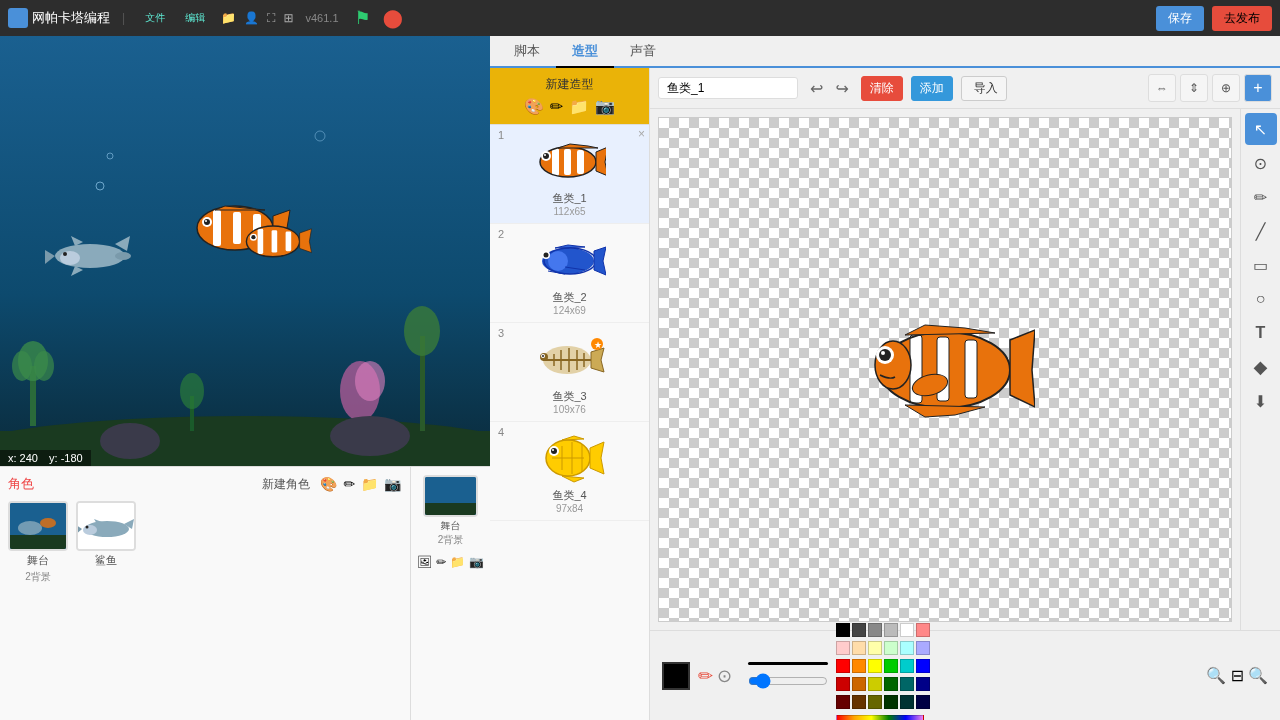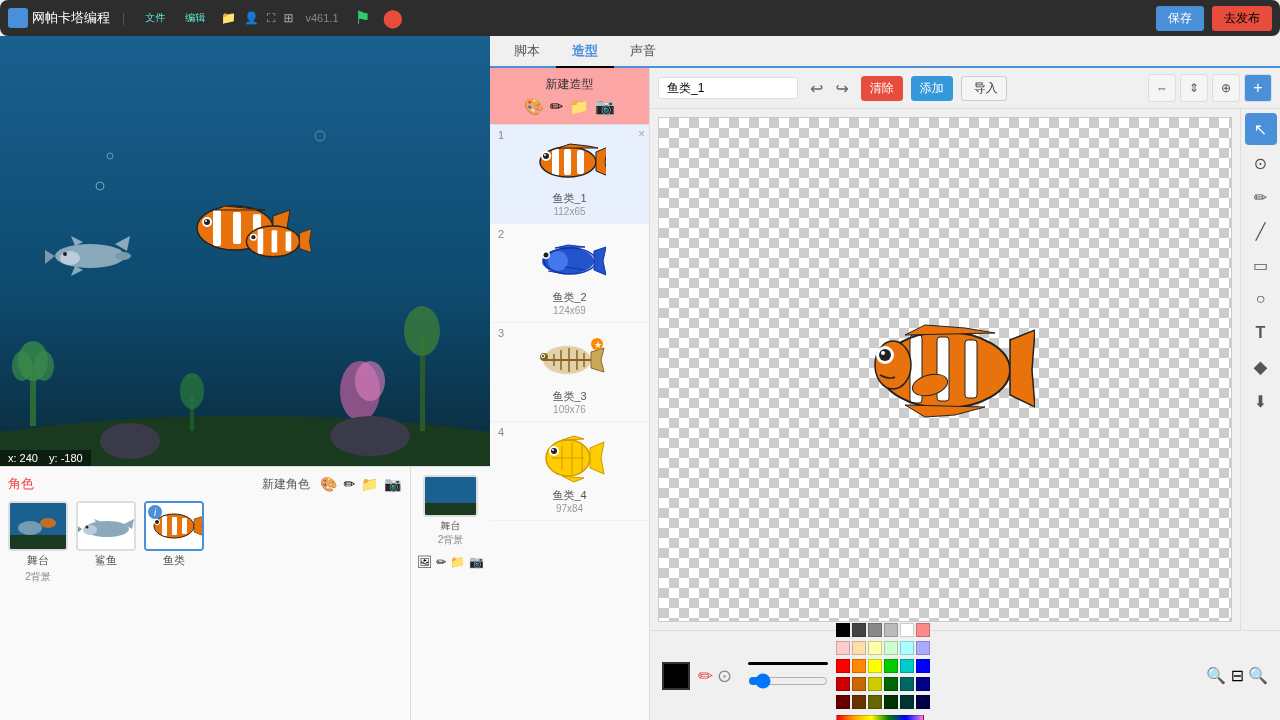--- a/index.html
+++ b/index.html
@@ -1,20 +1,20 @@
 <!DOCTYPE html>
 <html><head>
   <meta charset="utf-8">
   <style>
     * { margin: 0; padding: 0; box-sizing: border-box; }
     body { width: 1280px; height: 720px; overflow: hidden; font-family: 'Microsoft YaHei', Arial, sans-serif; background: #f0f0f0; font-size: 12px; }
 
     
     #topbar {
-      display: flex; align-items: center; background: #2d2d2d; height: 36px; padding: 0 8px; gap: 8px; border-radius: 8px;
+      display: flex; align-items: center; background: #2d2d2d; height: 36px; padding: 0 8px; gap: 8px;
     }
     #topbar .logo-area { display: flex; align-items: center; gap: 4px; color: #fff; font-size: 13px; }
     #topbar .logo-icon { width: 20px; height: 20px; background: #4a90d9; border-radius: 3px; }
     #topbar .menu-items { display: flex; gap: 4px; }
     #topbar .menu-item { color: #5eead4; padding: 2px 8px; cursor: pointer; font-size: 10px; }
     #topbar .title-input { flex: 1; margin: 0 8px; }
     #topbar .title-input input { width: 100%; background: #1a1a1a; border: 1px solid #555; color: #ccc; padding: 3px 8px; font-size: 12px; border-radius: 3px; }
     #topbar .version-badge { color: #888; font-size: 11px; }
     #topbar .save-btn { background: #4a90d9; color: white; border: none; padding: 4px 12px; border-radius: 3px; cursor: pointer; font-size: 12px; }
     #topbar .publish-btn { background: #e74c3c; color: #000000; border: none; padding: 4px 12px; border-radius: 3px; cursor: pointer; font-size: 12px; }
@@ -50,21 +50,21 @@
     .bg-count { font-size: 10px; color: #888; }
     .new-bg-icons { display: flex; gap: 4px; margin-top: 8px; }
 
     
     #tab-bar { display: flex; background: #f0f0f0; border-bottom: 2px solid #4a90d9; padding: 0 8px; }
     .tab { padding: 6px 16px; cursor: pointer; font-size: 13px; color: #555; border-bottom: 2px solid transparent; margin-bottom: -2px; }
     .tab.active { color: #4a90d9; border-bottom: 2px solid #000000; font-weight: 700; }
 
     
     #costume-list-panel { width: 160px; background: #f9f9f9; border-right: 1px solid #ddd; display: flex; flex-direction: column; }
-    #costume-list-header { padding: 8px; background: #fca5a5; border-bottom: 1px solid #ddd; }
+    #costume-list-header { padding: 8px; background: #eab308; border-bottom: 1px solid #ddd; }
     .new-costume-btn { display: flex; flex-direction: column; align-items: center; gap: 4px; }
     .new-costume-label { font-size: 12px; color: #333; font-weight: 500; }
     .new-costume-icons { display: flex; gap: 6px; }
     .costume-items { overflow-y: auto; flex: 1; }
     .costume-item { padding: 6px 8px; cursor: pointer; border-bottom: 1px solid #eee; display: flex; flex-direction: column; align-items: center; position: relative; }
     .costume-item.selected { background: #e8f0fe; }
     .costume-item .item-num { position: absolute; top: 4px; left: 8px; font-size: 11px; color: #888; }
     .costume-item .item-close { position: absolute; top: 2px; right: 4px; font-size: 12px; color: #aaa; cursor: pointer; }
     .costume-img { width: 80px; height: 60px; display: flex; align-items: center; justify-content: center; }
     .costume-name { font-size: 11px; color: #555; text-align: center; }
@@ -273,38 +273,20 @@
                   <ellipse cx="8" cy="11" rx="7" ry="5" fill="#baccdd"></ellipse>
                   <circle cx="5" cy="8" r="1.5" fill="#222"></circle>
                   <polygon points="0,10 -7,5 -7,16" fill="#7a9aab"></polygon>
                   <polygon points="15,5 12,0 20,3" fill="#8aaabb"></polygon>
                 </g>
               </svg>
             </div>
             <span class="sprite-label">鲨鱼</span>
           </div>
 
-          <div class="sprite-item">
-            <div class="sprite-thumb active">
-              <svg width="56" height="46" viewBox="0 0 56 46">
-                <rect width="56" height="46" fill="white"></rect>
-                <g transform="translate(6,11)">
-                  <ellipse cx="22" cy="12" rx="20" ry="12" fill="#e8720c"></ellipse>
-                  <rect x="10" y="2" width="5" height="20" fill="white" rx="1"></rect>
-                  <rect x="20" y="3" width="5" height="18" fill="white" rx="1"></rect>
-                  <rect x="30" y="4" width="5" height="16" fill="white" rx="1"></rect>
-                  <ellipse cx="22" cy="12" rx="20" ry="12" fill="none" stroke="#222" stroke-width="1"></ellipse>
-                  <circle cx="5" cy="8" r="3" fill="white"></circle>
-                  <circle cx="5" cy="8" r="2" fill="#222"></circle>
-                  <polygon points="42,5 52,2 50,12 52,22 42,18" fill="#e8720c" stroke="#222" stroke-width="0.5"></polygon>
-                </g>
-              </svg>
-            </div>
-            <span class="sprite-label">鱼类</span>
-          </div>
         </div>
       </div>
 
       <div id="backgrounds-panel">
         <div class="bg-thumb">
           <svg width="51" height="38" viewBox="0 0 51 38">
             <rect width="51" height="38" fill="#1a6090"></rect>
             <rect y="26" width="51" height="12" fill="#1a3a20"></rect>
           </svg>
         </div>

